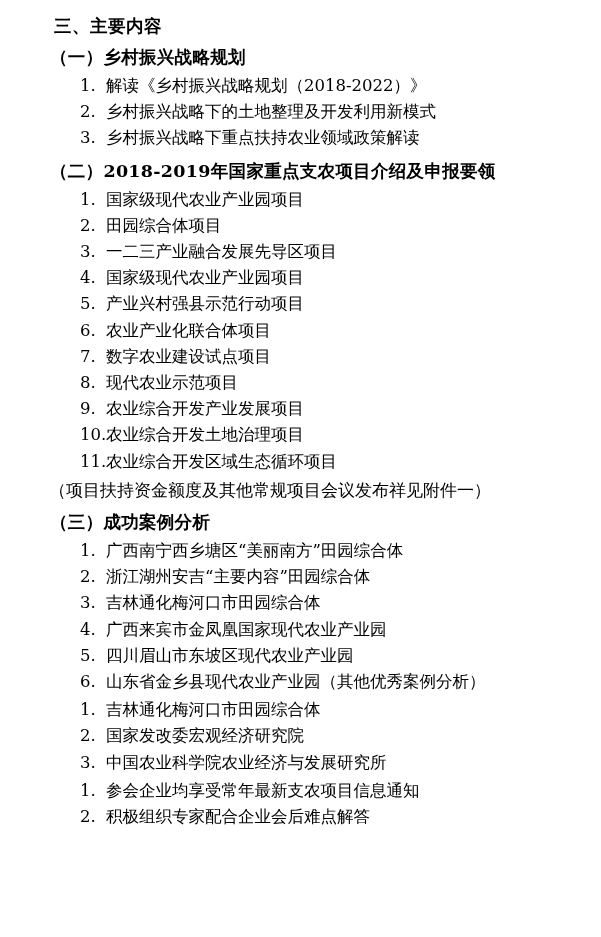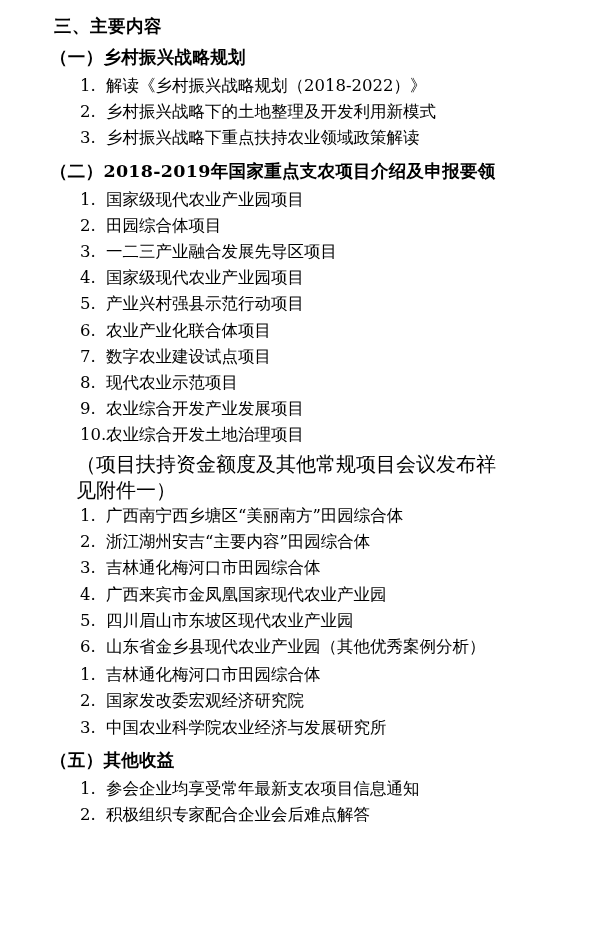--- a/index.html
+++ b/index.html
@@ -48,23 +48,23 @@
   .num {
     width: 26px;
     flex: 0 0 26px;
     text-align: left;
     font-family: "DejaVu Serif", "Liberation Serif", serif;
   }
   .txt {
     flex: 1 1 auto;
   }
   .note {
-    font-size: 20px;
+    font-size: 17px;
     line-height: 26.2px;
-    margin: 0 0 0 48px;
+    margin: 0 0 0 21px;
   }
   
   .page, .h1, .h2, .li, .note {
     -webkit-font-smoothing: antialiased;
   }
 </style>
 </head>
 <body>
 
 <div class="page">
@@ -123,24 +123,29 @@
             <span class="txt">现代农业示范项目</span>
           </div>
           <div class="li">
             <span class="num">9.</span>
             <span class="txt">农业综合开发产业发展项目</span>
           </div>
           <div class="li">
             <span class="num">10.</span>
             <span class="txt">农业综合开发土地治理项目</span>
           </div>
+          <div class="li">
+            <span class="num">11.</span>
+            <span class="txt">农业综合开发区域生态循环项目</span>
+          </div>
         </div>
         <div class="note">（项目扶持资金额度及其他常规项目会议发布祥见附件一）</div>
       </div>
       <div>
+        <div class="h2">（三）成功案例分析</div>
         <div class="list">
           <div class="li">
             <span class="num">1.</span>
             <span class="txt">广西南宁西乡塘区“美丽南方”田园综合体</span>
           </div>
           <div class="li">
             <span class="num">2.</span>
             <span class="txt">浙江湖州安吉“主要内容”田园综合体</span>
           </div>
           <div class="li">
@@ -171,21 +176,20 @@
             <span class="num">2.</span>
             <span class="txt">国家发改委宏观经济研究院</span>
           </div>
           <div class="li">
             <span class="num">3.</span>
             <span class="txt">中国农业科学院农业经济与发展研究所</span>
           </div>
         </div>
       </div>
       <div>
-        <div class="h2">（五）其他收益</div>
         <div class="list">
           <div class="li">
             <span class="num">1.</span>
             <span class="txt">参会企业均享受常年最新支农项目信息通知</span>
           </div>
           <div class="li">
             <span class="num">2.</span>
             <span class="txt">积极组织专家配合企业会后难点解答</span>
           </div>
         </div>

